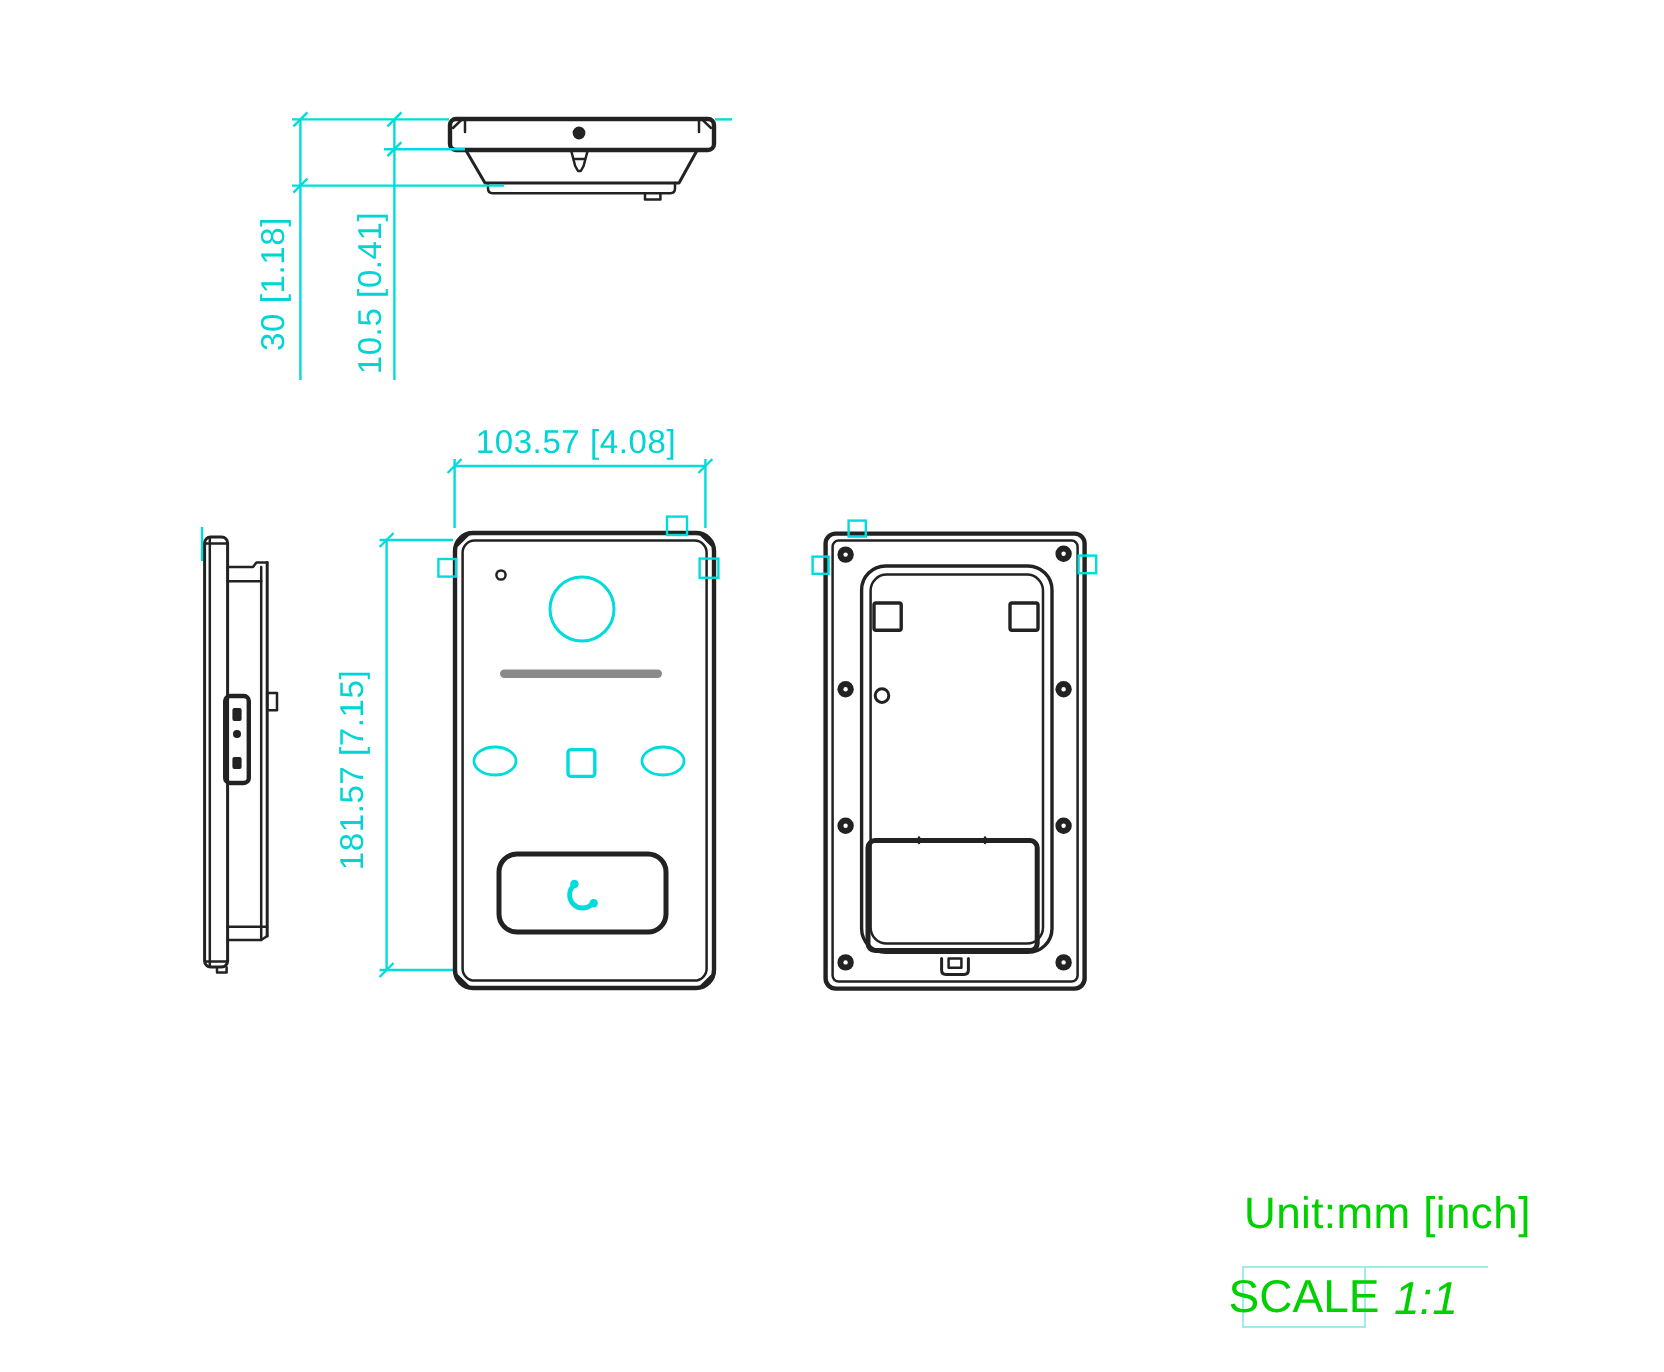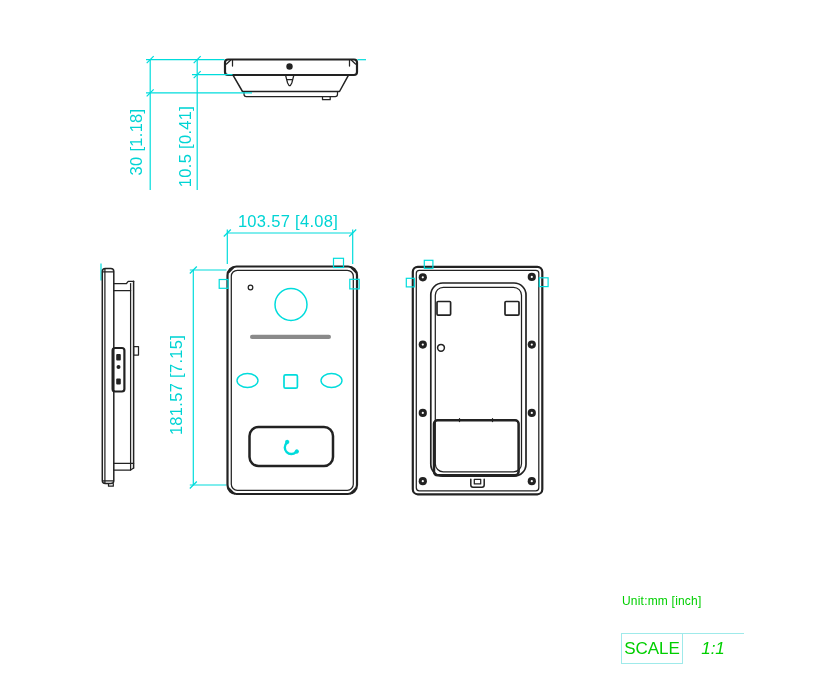--- a/index.html
+++ b/index.html
@@ -18,33 +18,33 @@
   .lw15{stroke-width:1.5;}
   .lw25{stroke-width:2.5;}
   .fillk{fill:#222222;stroke:none;}
   .cy{stroke:#00dcdc;fill:none;stroke-width:1.2;}
   .cyfill{fill:#00dcdc;stroke:none;}
   .gray{fill:#8a8a8a;stroke:none;}
   text.dim{fill:#00d4d4;font-family:"Liberation Sans",sans-serif;font-size:16.5px;letter-spacing:0.3px;}
   
   .unit-label{
     position:absolute;left:622px;top:594px;
-    color:#00cf00;font-size:12px;letter-spacing:0.2px;
+    color:#00cf00;font-size:22px;letter-spacing:0.2px;
     white-space:nowrap;
   }
   .scale-table{
     position:absolute;left:621px;top:633px;
     width:122px;height:30px;
     border-top:1px solid #9feaea;
     border-left:1px solid #9feaea;
     display:flex;
   }
   .scale-table .cell{
     display:flex;align-items:center;justify-content:center;
-    color:#00cf00;font-size:17px;
+    color:#00cf00;font-size:23px;
   }
   .scale-table .c1{
     width:61px;height:100%;
     border-right:1px solid #9feaea;
     border-bottom:1px solid #9feaea;
     box-sizing:border-box;
   }
   .scale-table .c2{width:60px;height:100%;font-style:italic;}
 </style>
 </head>

